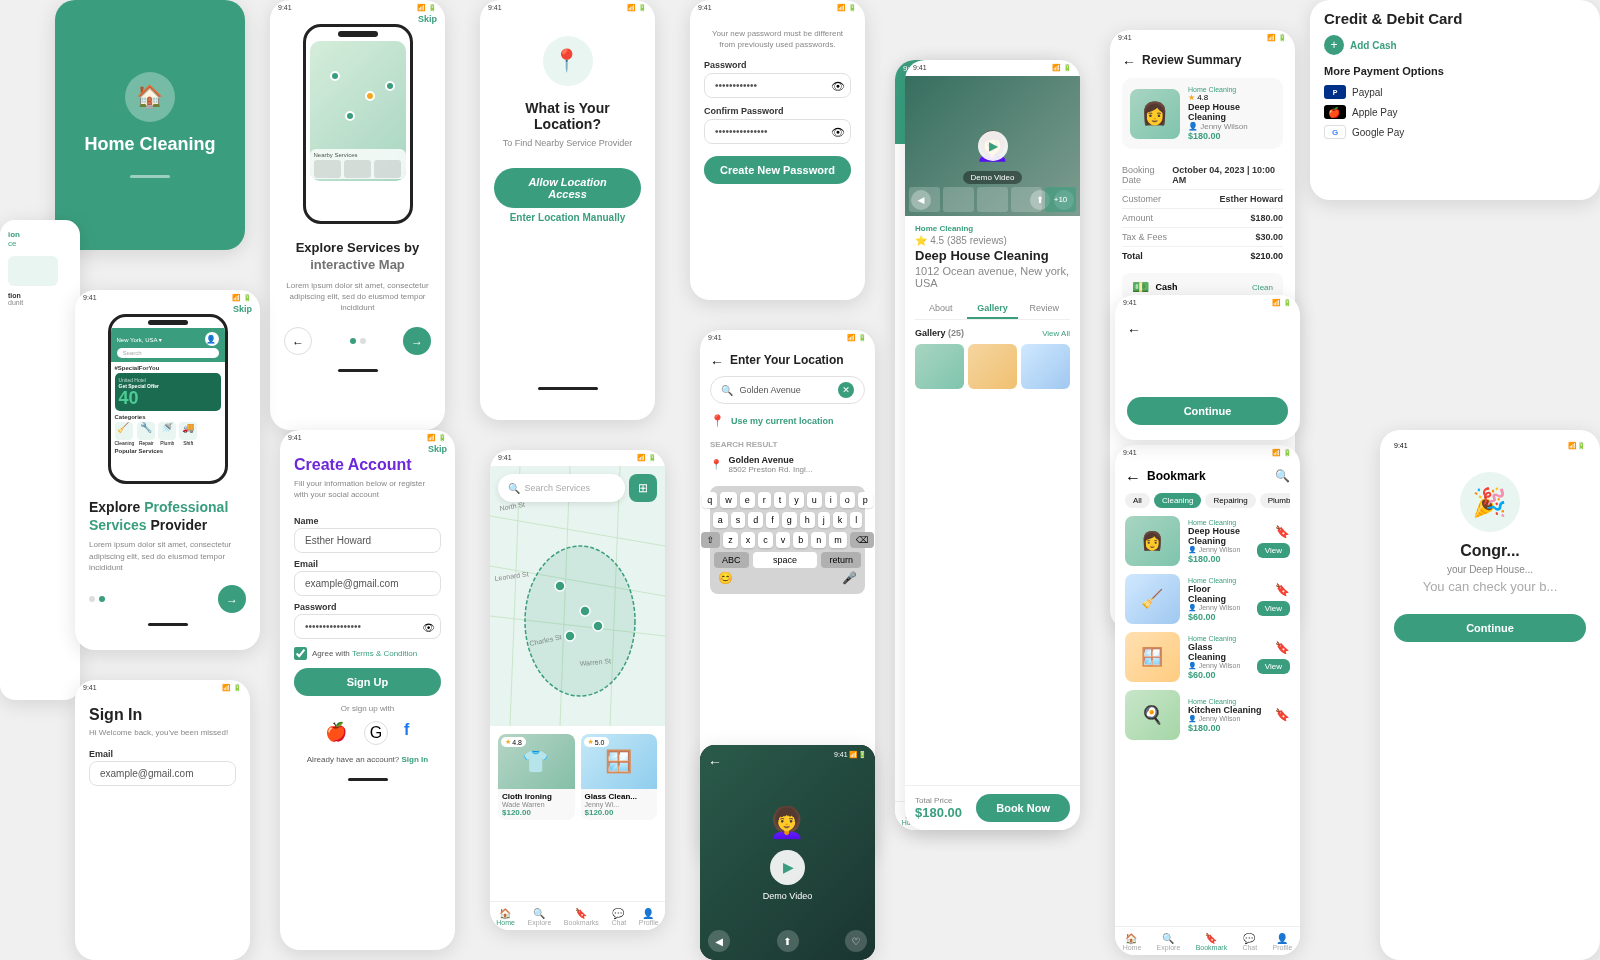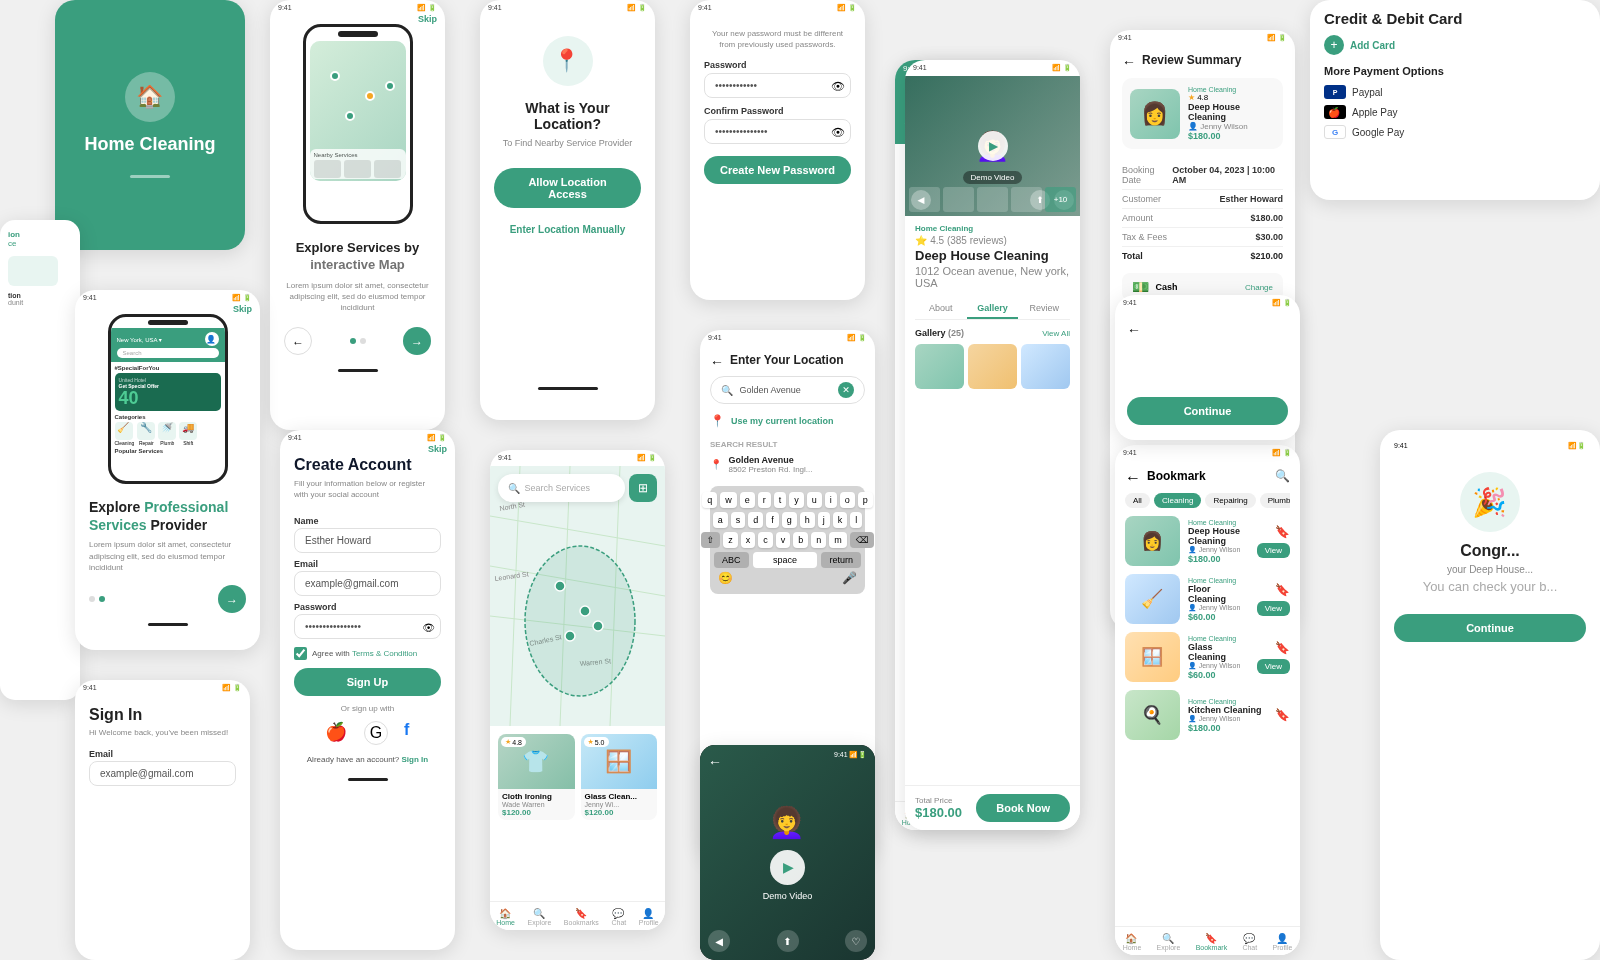--- a/index.html
+++ b/index.html
@@ -145,21 +145,21 @@
 
 <div class="screen-card" style="left:480px; top:0; width:175px; height:420px; background:#fff;">
   <div class="status-bar" style="font-size:7px;padding:4px 8px;">
     <span>9:41</span>
     <span>📶 🔋</span>
   </div>
   <div style="padding:20px 14px;">
     <div style="width:50px;height:50px;background:#e8f5f1;border-radius:50%;margin:0 auto 14px;display:flex;align-items:center;justify-content:center;font-size:22px;">📍</div>
     <div style="font-size:14px;font-weight:700;color:#222;text-align:center;margin-bottom:6px;">What is Your Location?</div>
     <div style="font-size:9px;color:#888;text-align:center;margin-bottom:20px;">To Find Nearby Service Provider</div>
-    <button class="btn-green" style="margin-bottom:16px;">Allow Location Access</button>
+    <button class="btn-green" style="margin-bottom:4px;font-style:italic;">Allow Location Access</button>
     <div style="text-align:center;font-size:10px;color:#3a9e7e;font-weight:600;cursor:pointer;">Enter Location Manually</div>
   </div>
   <div style="position:absolute;bottom:30px;left:0;right:0;">
     <div style="width:60px;height:3px;background:#222;border-radius:2px;margin:0 auto;"></div>
   </div>
 </div>
 
 <div class="screen-card" style="left:690px; top:0; width:175px; height:300px; background:#fff;">
   <div class="status-bar" style="font-size:7px;padding:4px 8px;">
     <span>9:41</span>
@@ -313,21 +313,21 @@
 
 <div class="screen-card" style="left:280px; top:430px; width:175px; height:520px; background:#fff;">
   <div class="status-bar" style="font-size:7px;padding:4px 8px;">
     <span>9:41</span>
     <span>📶 🔋</span>
   </div>
   <div style="position:absolute;top:8px;right:8px;">
     <span style="font-size:9px;color:#3a9e7e;font-weight:600;cursor:pointer;">Skip</span>
   </div>
   <div style="padding:10px 14px;">
-    <div style="font-size:16px;font-weight:700;color:#0f172a;margin-bottom:4px;">Create Account</div>
+    <div style="font-size:16px;font-weight:700;color:#6d28d9;margin-bottom:4px;">Create Account</div>
     <div style="font-size:8px;color:#888;margin-bottom:10px;line-height:1.4;">Fill your information below or register with your social account</div>
     <div style="margin-bottom:6px;margin-top:16px;">
       <div style="font-size:9px;font-weight:600;color:#333;margin-bottom:2px;">Name</div>
       <input class="input-field" type="text" style="font-size: 10px;" value="Esther Howard">
     </div>
     <div style="margin-bottom:6px;">
       <div style="font-size:9px;font-weight:600;color:#333;margin-bottom:2px;">Email</div>
       <input class="input-field" type="email" style="font-size: 10px;" value="example@gmail.com">
     </div>
     <div style="margin-bottom:8px;">
@@ -719,36 +719,36 @@
         <span style="font-size:9px;color:#222;font-weight:700;">Total</span>
         <span style="font-size:9px;color:#222;font-weight:700;">$210.00</span>
       </div>
     </div>
 
     <div style="display:flex;justify-content:space-between;align-items:center;background:#f8f8f8;border-radius:8px;padding:6px 10px;">
       <div style="display:flex;align-items:center;gap:6px;">
         <span style="font-size:14px;">💵</span>
         <span style="font-size:9px;font-weight:600;">Cash</span>
       </div>
-      <div style="font-size:8px;color:#3a9e7e;cursor:pointer;">Change</div>
+      <div style="font-size:8px;color:#3a9e7e;cursor:pointer;">Clean</div>
     </div>
   </div>
 
   <div style="position:absolute;bottom:0;left:0;right:0;padding:8px 12px;">
     <button class="btn-green">Confirm</button>
     <div style="width:40px;height:3px;background:#222;border-radius:2px;margin:6px auto 0;"></div>
   </div>
 </div>
 
 <div class="screen-card" style="left:1310px; top:0; width:290px; height:200px; background:#fff;">
   <div style="padding:10px 14px;">
     <div style="font-size:15px;font-weight:700;color:#222;margin-bottom:8px;">Credit &amp; Debit Card</div>
     <div style="display:flex;align-items:center;gap:6px;margin-bottom:10px;cursor:pointer;">
       <div style="width:20px;height:20px;background:#3a9e7e;border-radius:50%;display:flex;align-items:center;justify-content:center;color:#fff;font-size:12px;">+</div>
-      <span style="font-size:10px;color:#3a9e7e;font-weight:600;">Add Card</span>
+      <span style="font-size:10px;color:#3a9e7e;font-weight:600;">Add Cash</span>
     </div>
     <div style="font-size:11px;font-weight:700;color:#222;margin-bottom:8px;">More Payment Options</div>
     <div style="display:flex;align-items:center;gap:6px;margin-bottom:6px;cursor:pointer;">
       <div style="width:22px;height:14px;background:#003087;border-radius:3px;display:flex;align-items:center;justify-content:center;">
         <span style="color:#fff;font-size:7px;font-weight:700;">P</span>
       </div>
       <span style="font-size:10px;color:#333;">Paypal</span>
     </div>
     <div style="display:flex;align-items:center;gap:6px;margin-bottom:6px;cursor:pointer;">
       <div style="width:22px;height:14px;background:#000;border-radius:3px;display:flex;align-items:center;justify-content:center;">

